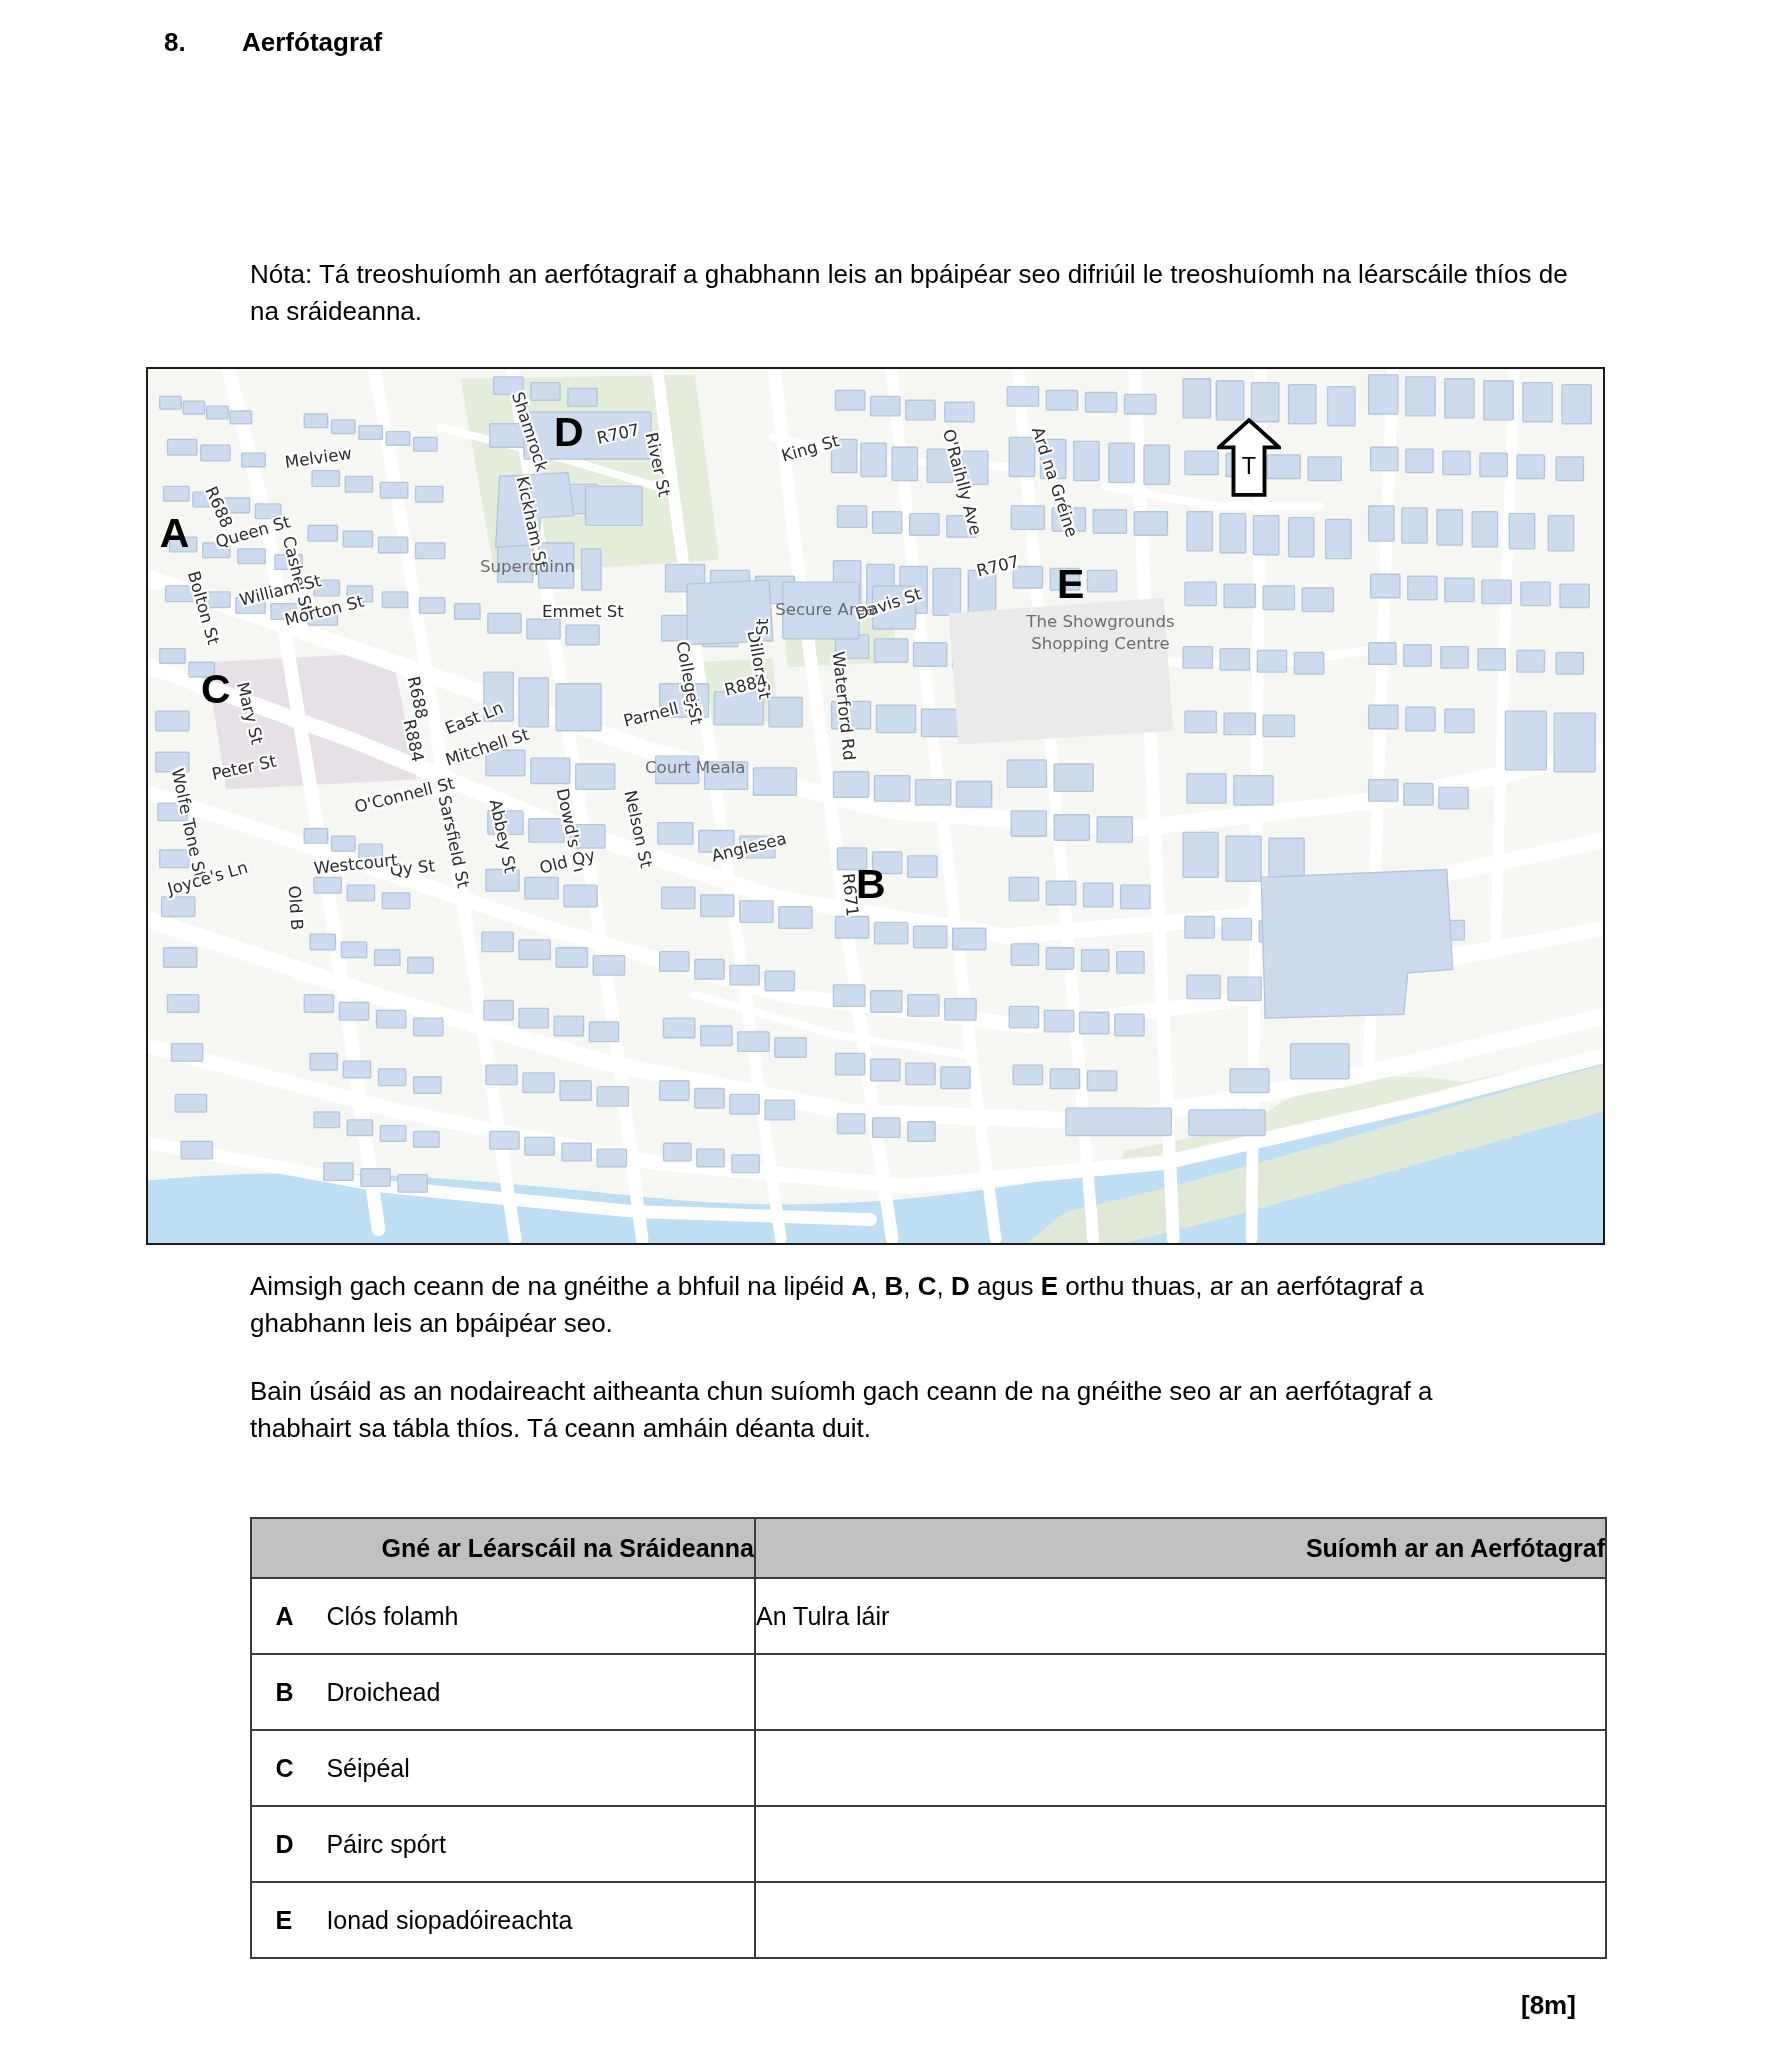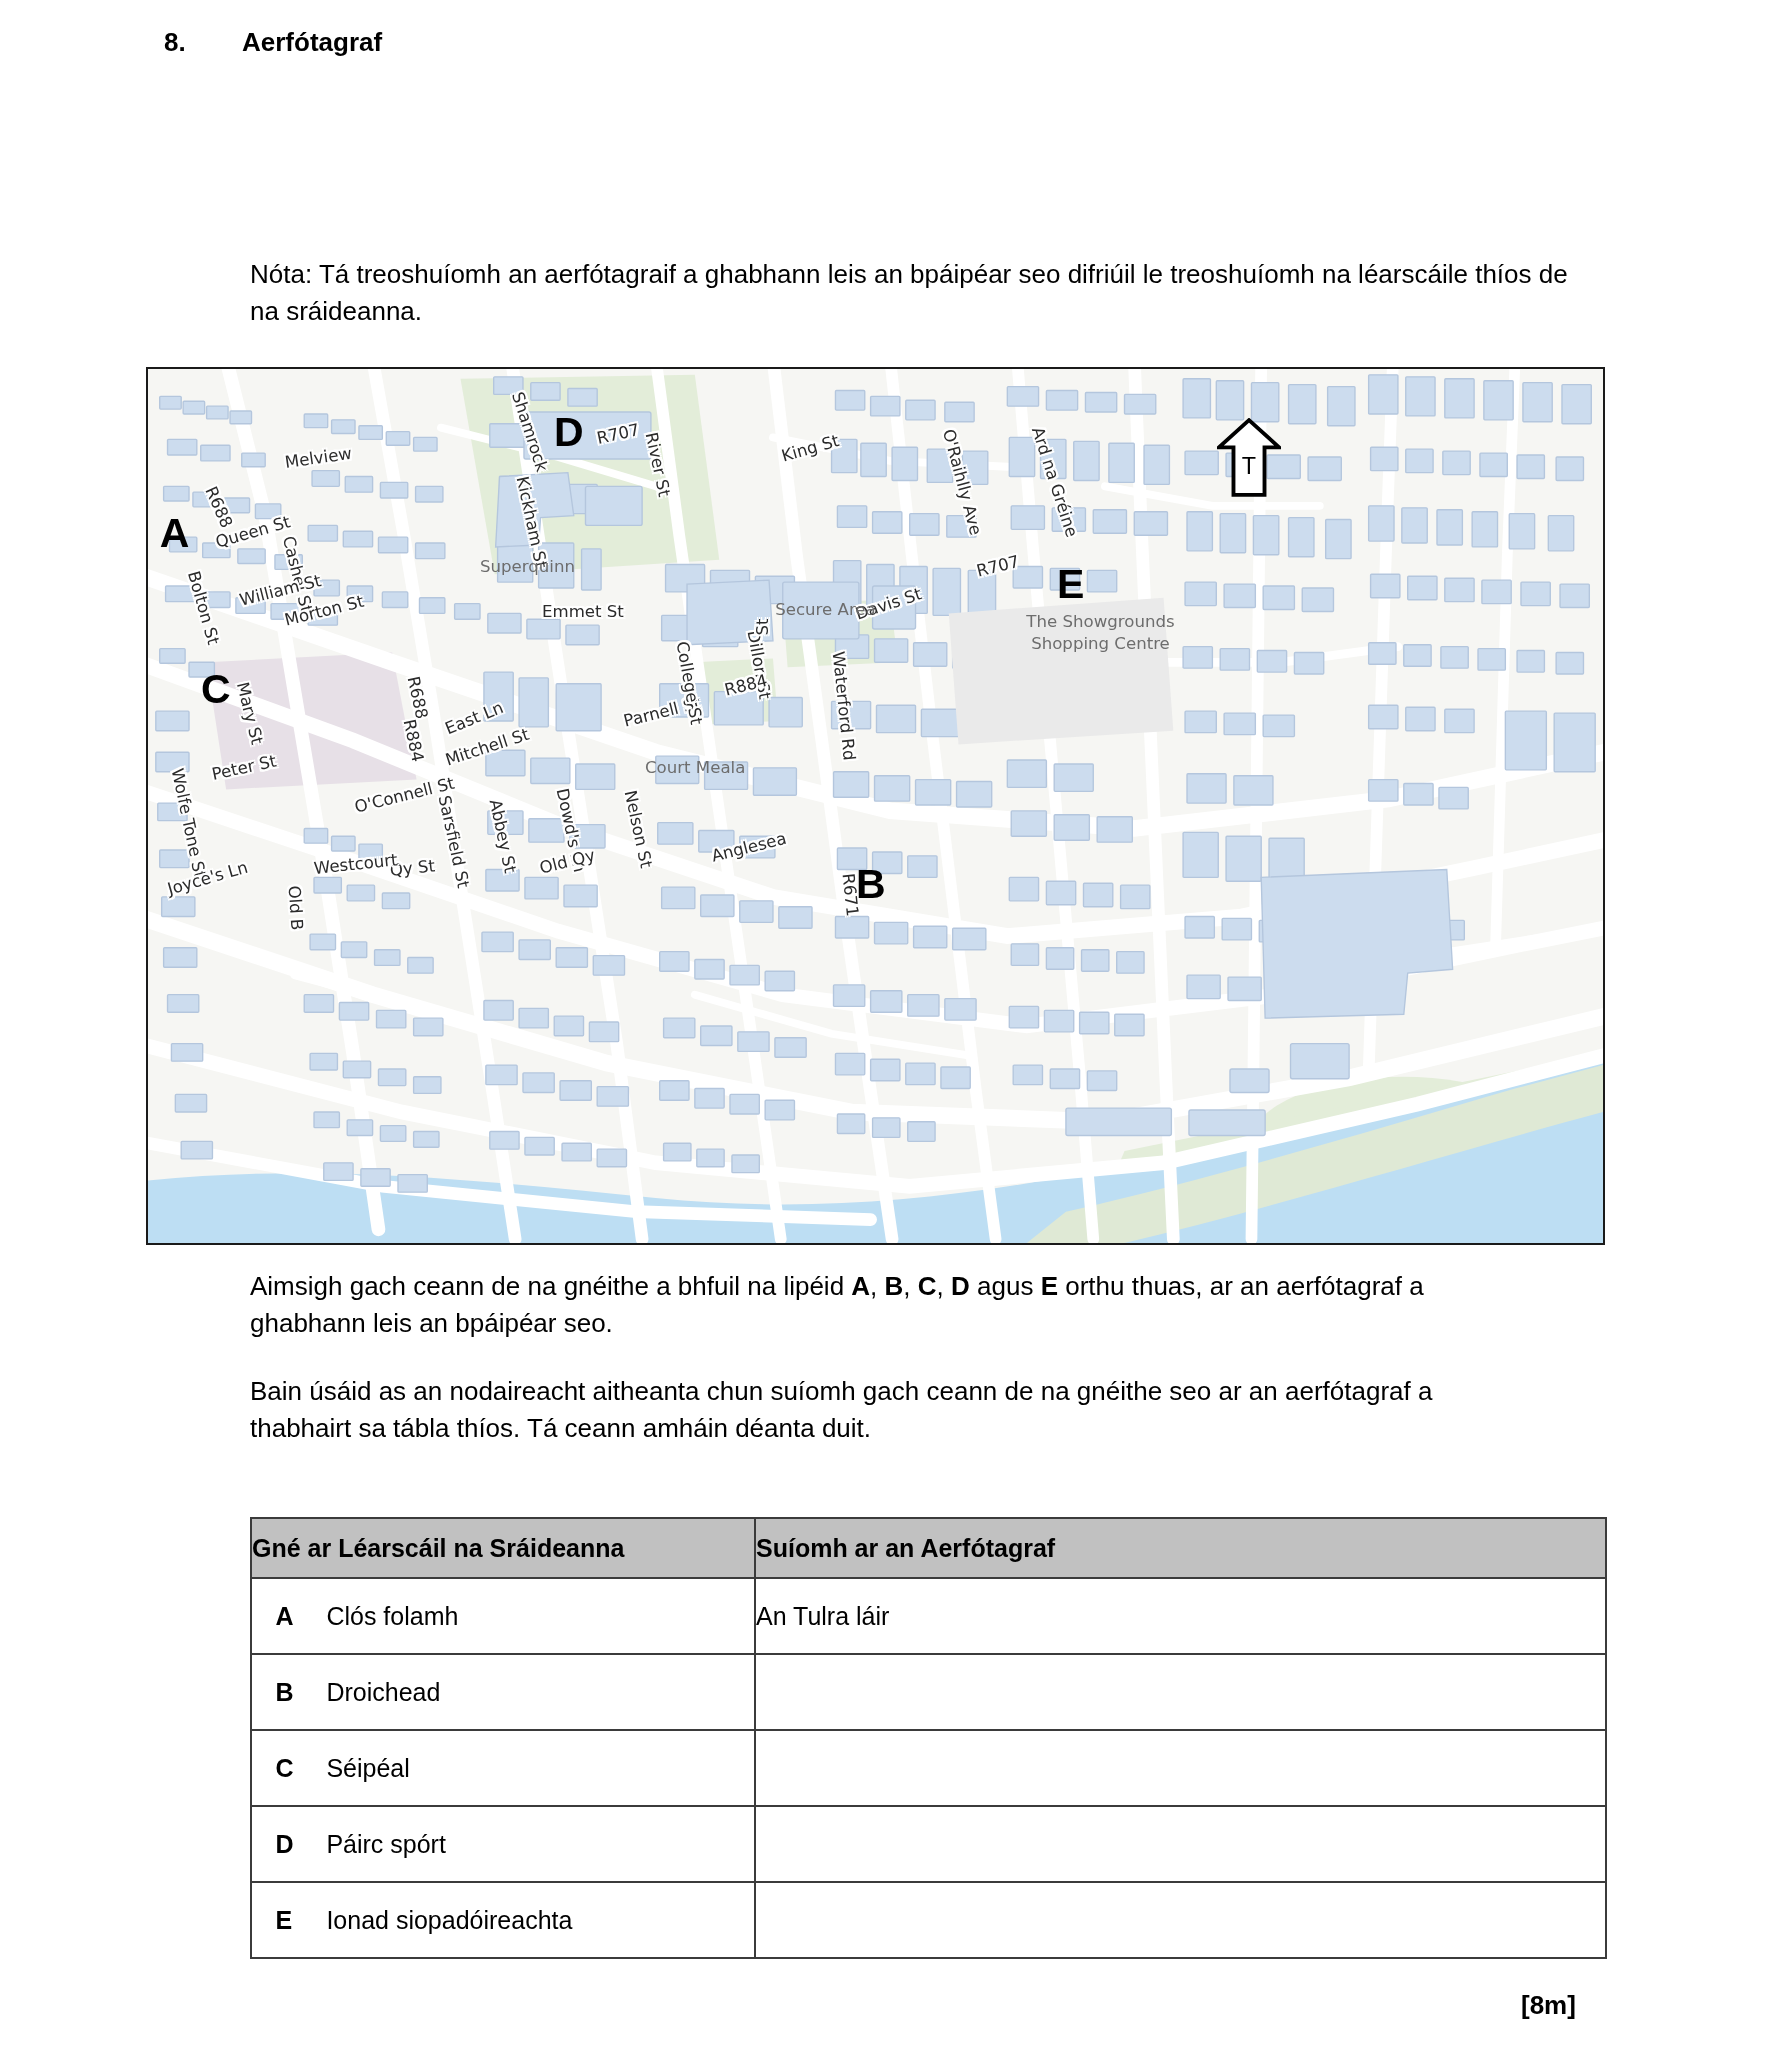--- a/index.html
+++ b/index.html
@@ -124,21 +124,21 @@
   .tbl th, .tbl td {
     border: 2px solid #3b3b3b;
     padding: 0;
     vertical-align: middle;
   }
   .tbl th {
     background: #c1c1c1;
     height: 60px;
     font-size: 25px;
     font-weight: bold;
-    text-align: left;
+    text-align: right;
   }
   .tbl td { height: 76px; }
   .col-a { width: 504px; }
   .col-b { width: 851px; }
   .cell-feat {
     display: flex;
     align-items: center;
     padding-left: 23.4px;
     font-size: 25px;
   }

